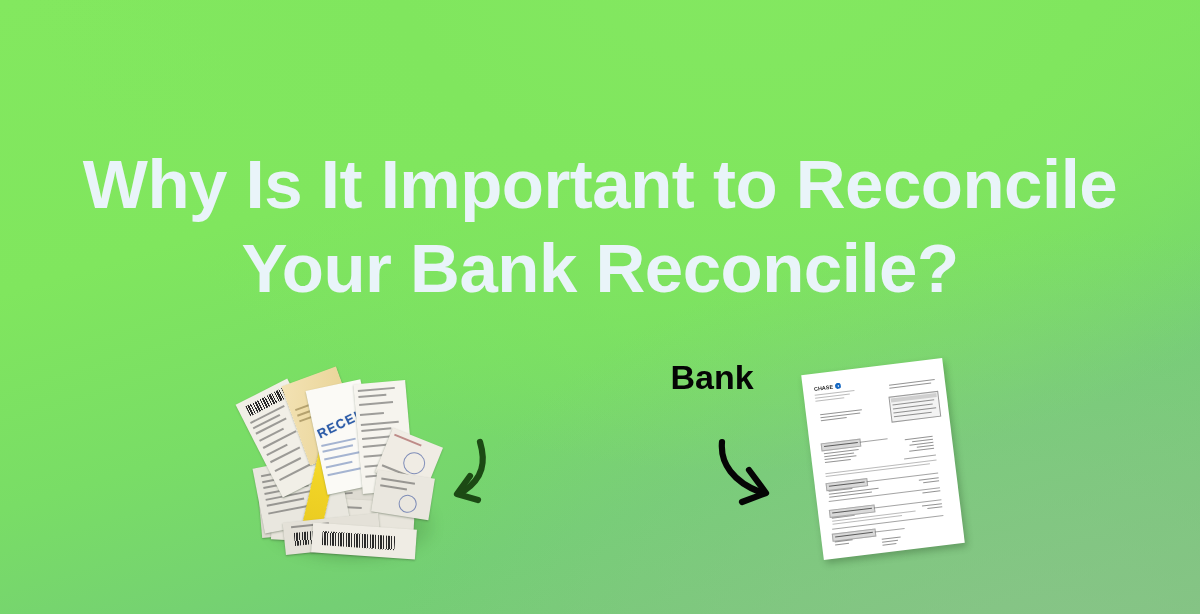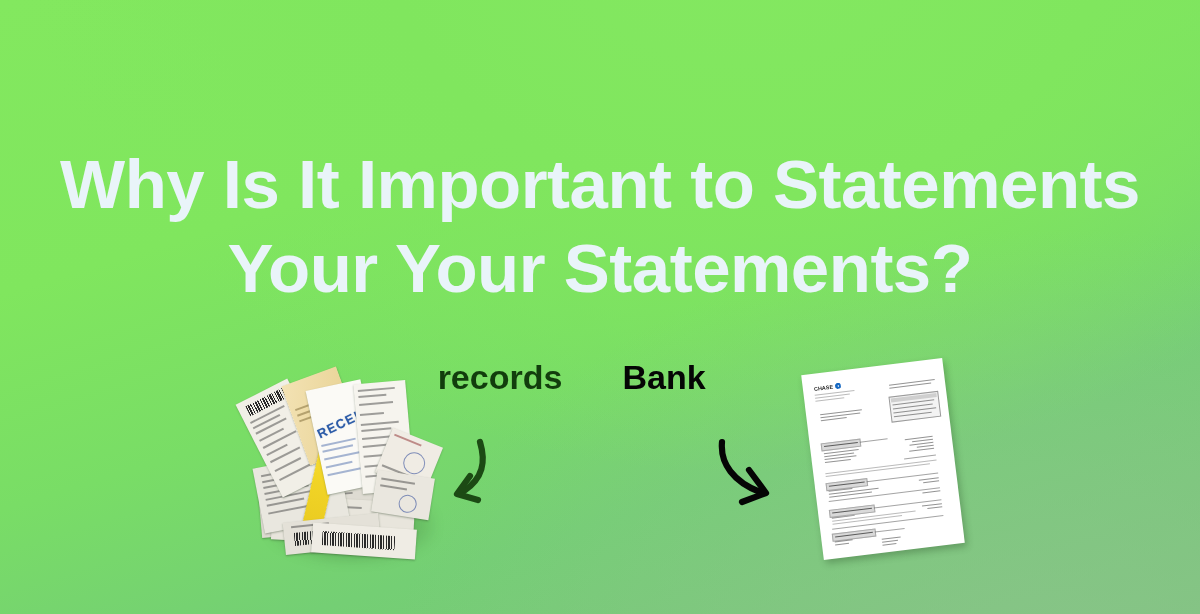--- a/index.html
+++ b/index.html
@@ -60,21 +60,21 @@
   }
   .callout .cl-line { display: block; }
 
   #callout-records {
     left: 380px;
     top: 355px;
     width: 240px;
     color: #123d0d;
   }
   #callout-statement {
-    left: 544px;
+    left: 592px;
     top: 355px;
     width: 240px;
     color: #050505;
   }
 
   
   .arrow-svg { position: absolute; z-index: 6; overflow: visible; }
   #arrow-left  { left: 428px; top: 436px; }
   #arrow-right { left: 716px; top: 436px; }
 
@@ -190,22 +190,22 @@
     border: 0.6px solid #9a9a9a;
     background: #f3f3f3;
   }
 </style>
 </head>
 <body>
 
 <div id="poster">
 
   <div class="headline">
-    <span class="hl-line">Why Is It Important to Statements</span>
-    <span class="hl-line">Your Your Statements?</span>
+    <span class="hl-line">Why Is It Important to Reconcile</span>
+    <span class="hl-line">Your Bank Reconcile?</span>
   </div>
 
   <div id="receipts">
     <div class="pile-shadow"></div>
 
     <div class="rcpt" style="left:10px; top:120px; width:138px; height:44px; transform:rotate(-5deg); background:#dedbd2;">
       <div class="txl" style="top:6px; width:60%;"></div>
       <div class="txl" style="top:11px; width:48%;"></div>
       <div class="bar" style="left:18%; top:22px; width:58%; height:12px;"></div>
     </div>
@@ -294,21 +294,20 @@
     <path d="M 52 6 C 58 26, 55 42, 36 55" fill="none" stroke="#1c4a14" stroke-width="6.2" stroke-linecap="round"></path>
     <path d="M 42 40 L 29 58 L 50 64" fill="none" stroke="#1c4a14" stroke-width="6.2" stroke-linecap="round" stroke-linejoin="round"></path>
   </svg>
 
   <svg class="arrow-svg" id="arrow-right" width="120" height="90" viewBox="0 0 120 90">
     <path d="M 6 6 C 4 28, 18 46, 44 56" fill="none" stroke="#050505" stroke-width="6.2" stroke-linecap="round"></path>
     <path d="M 33 34 L 50 57 L 26 66" fill="none" stroke="#050505" stroke-width="6.2" stroke-linecap="round" stroke-linejoin="round"></path>
   </svg>
 
   <div class="callout" id="callout-records">
-    <span class="cl-line">records</span>
   </div>
 
   <div class="callout" id="callout-statement">
     <span class="cl-line">Bank</span>
   </div>
 
   <div id="statement-wrap">
     <div id="statement">
       <div class="st-inner">
 

